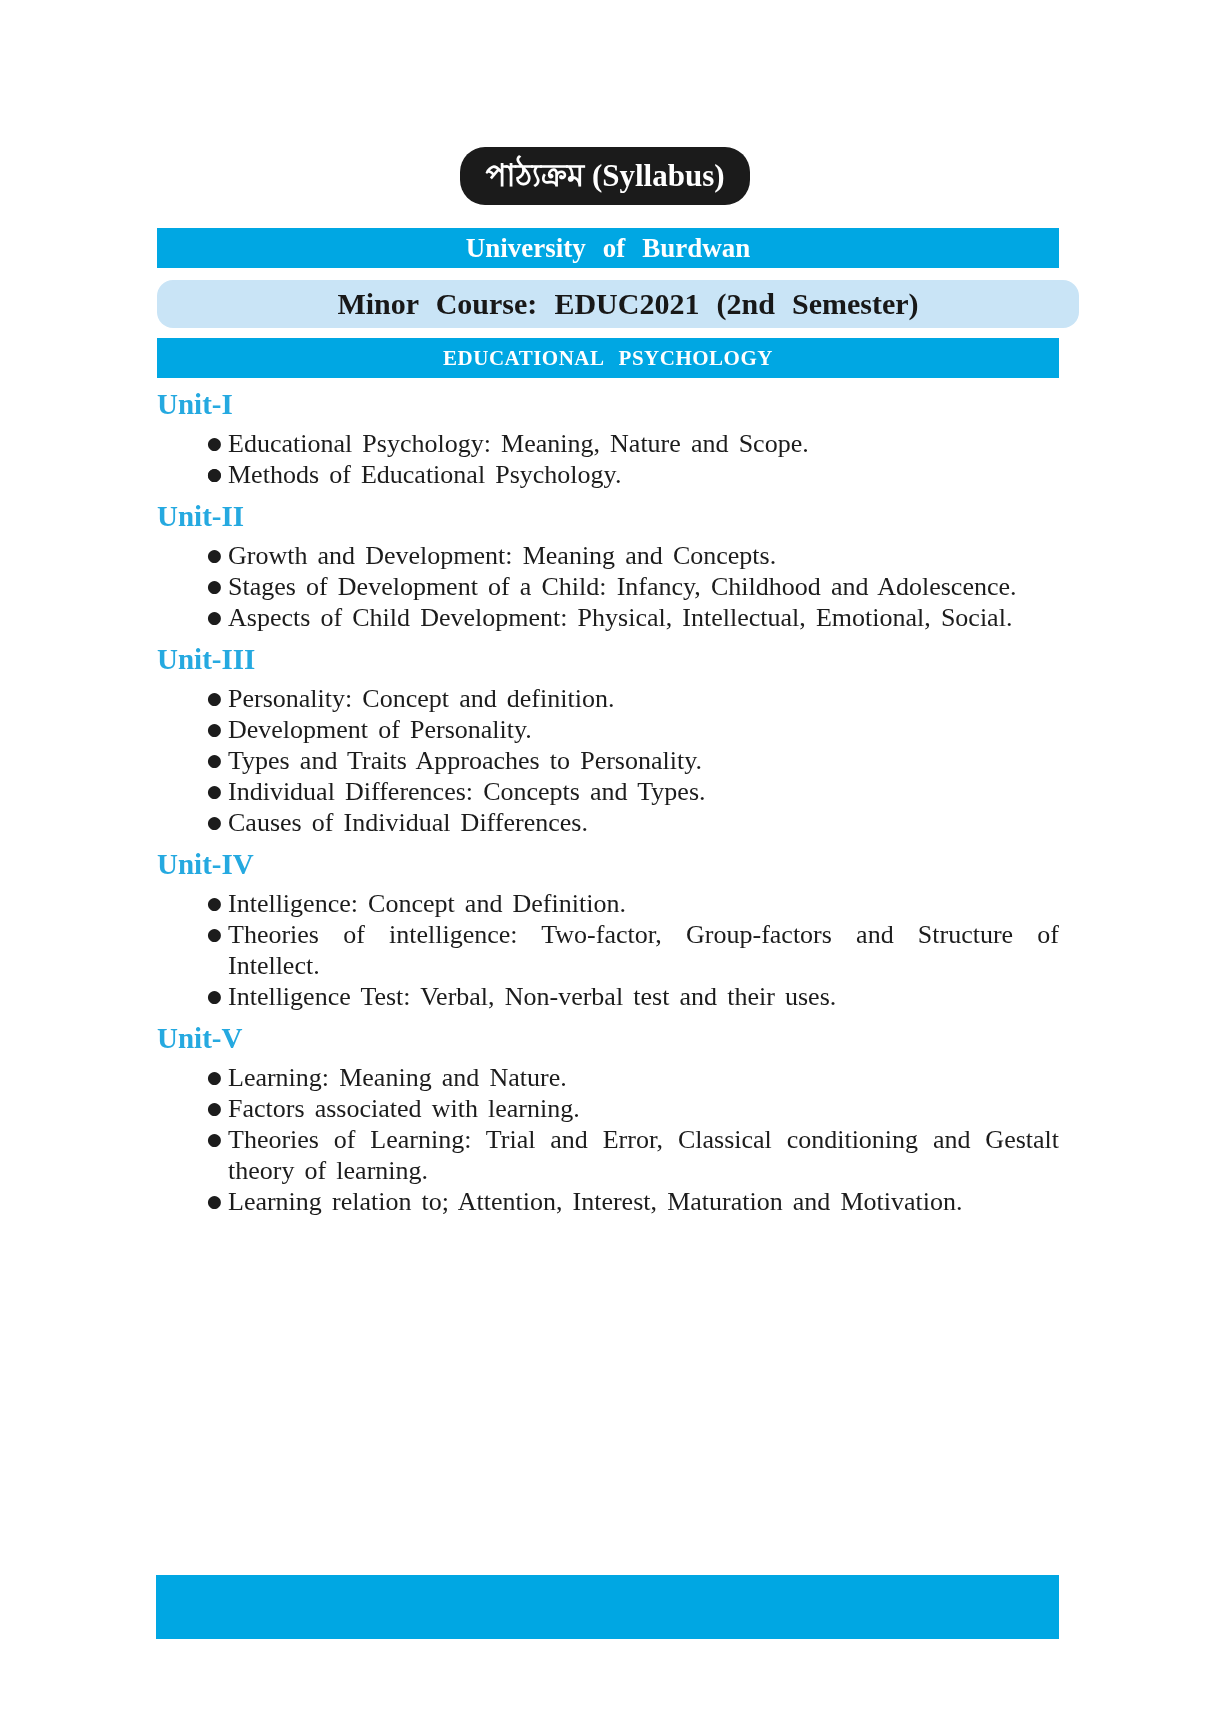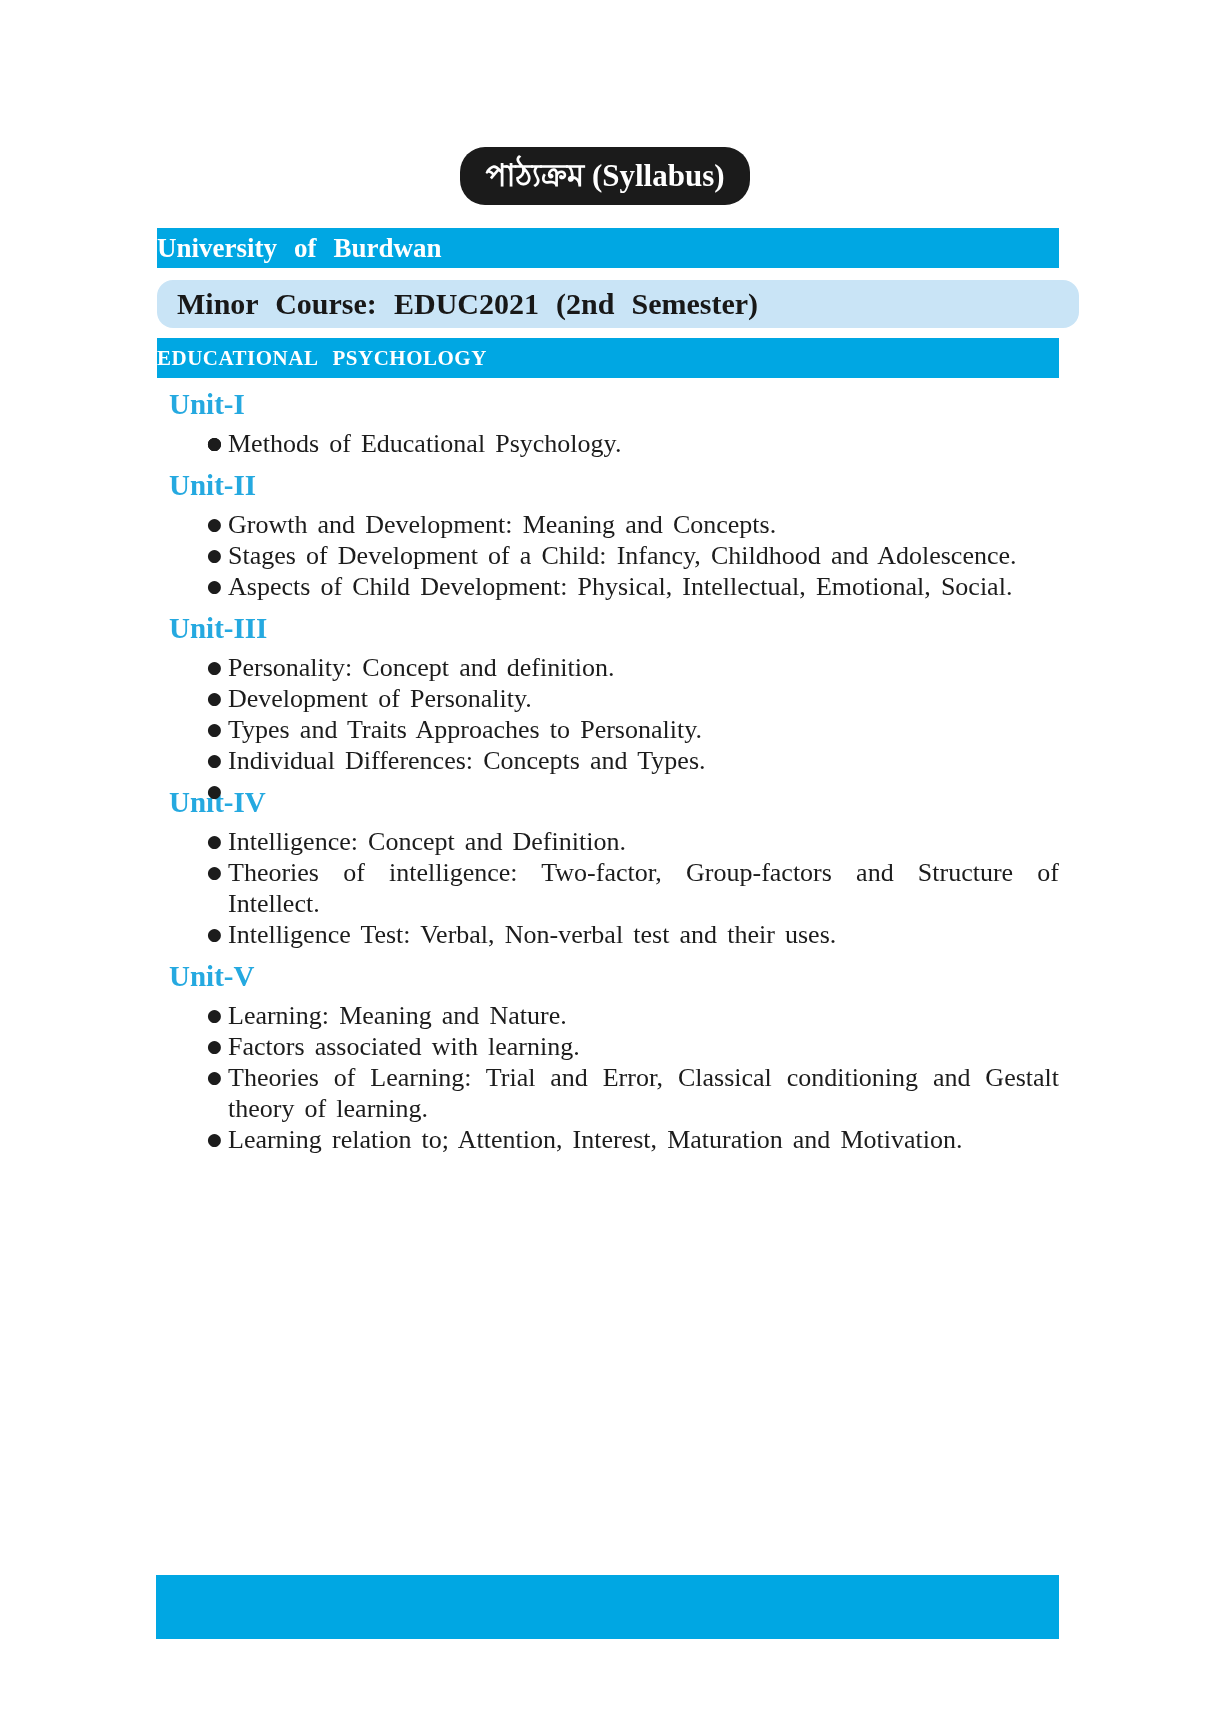--- a/index.html
+++ b/index.html
@@ -27,20 +27,21 @@
     text-align: center;
     line-height: 58px;
     white-space: nowrap;
   }
 
   
   .banner {
     position: absolute;
     left: 157px;
     width: 902px;
+    text-align: center;
     font-weight: bold;
   }
   .banner-university {
     top: 228px;
     height: 40px;
     background: #00a7e3;
     color: #ffffff;
     font-size: 27px;
     line-height: 40px;
     word-spacing: 0.38em;
@@ -72,21 +73,21 @@
     position: absolute;
     left: 157px;
     top: 388px;
     width: 902px;
   }
   .unit-heading {
     color: #25a9e0;
     font-size: 29px;
     font-weight: bold;
     line-height: 32px;
-    margin: 10px 0 8px 12px;
+    margin: 10px 0 8px 0;
   }
   .unit-heading:first-child { margin-top: 0; }
   .item {
     position: relative;
     padding-left: 71px;
     font-size: 26px;
     line-height: 31px;
     color: #1c1c1c;
     text-align: justify;
     text-align-last: left;
@@ -128,33 +129,33 @@
   <div class="banner banner-course">
     <span>Minor  Course:  EDUC2021  (2nd  Semester)</span>
   </div>
 
   <div class="banner banner-subject">
     <span>EDUCATIONAL  PSYCHOLOGY</span>
   </div>
 
   <div class="units" id="units">
       <div class="unit-heading">Unit-I</div>
-      <div class="item"><span class="dot">●</span></div>
+      <div class="item"><span class="dot">●</span><span>Educational Psychology: Meaning, Nature and Scope.</span></div>
       <div class="item"><span class="dot">●</span></div>
       <div class="item"><span class="dot">●</span><span>Methods of Educational Psychology.</span></div>
       <div class="unit-heading">Unit-II</div>
       <div class="item"><span class="dot">●</span><span>Growth and Development: Meaning and Concepts.</span></div>
       <div class="item"><span class="dot">●</span><span>Stages of Development of a Child: Infancy, Childhood and Adolescence.</span></div>
       <div class="item"><span class="dot">●</span><span>Aspects of Child Development: Physical, Intellectual, Emotional, Social.</span></div>
       <div class="unit-heading">Unit-III</div>
       <div class="item"><span class="dot">●</span><span>Personality: Concept and definition.</span></div>
       <div class="item"><span class="dot">●</span><span>Development of Personality.</span></div>
       <div class="item"><span class="dot">●</span><span>Types and Traits Approaches to Personality.</span></div>
       <div class="item"><span class="dot">●</span><span>Individual Differences: Concepts and Types.</span></div>
-      <div class="item"><span class="dot">●</span></div>
+      <div class="item"><span class="dot">●</span><span>Causes of Individual Differences.</span></div>
       <div class="unit-heading">Unit-IV</div>
       <div class="item"><span class="dot">●</span><span>Intelligence: Concept and Definition.</span></div>
       <div class="item"><span class="dot">●</span><span>Theories of intelligence: Two-factor, Group-factors and Structure of Intellect.</span></div>
       <div class="item"><span class="dot">●</span><span>Intelligence Test: Verbal, Non-verbal test and their uses.</span></div>
       <div class="unit-heading">Unit-V</div>
       <div class="item"><span class="dot">●</span><span>Learning: Meaning and Nature.</span></div>
       <div class="item"><span class="dot">●</span><span>Factors associated with learning.</span></div>
       <div class="item"><span class="dot">●</span><span>Theories of Learning: Trial and Error, Classical conditioning and Gestalt theory of learning.</span></div>
       <div class="item"><span class="dot">●</span><span>Learning relation to; Attention, Interest, Maturation and Motivation.</span></div>
     </div>

